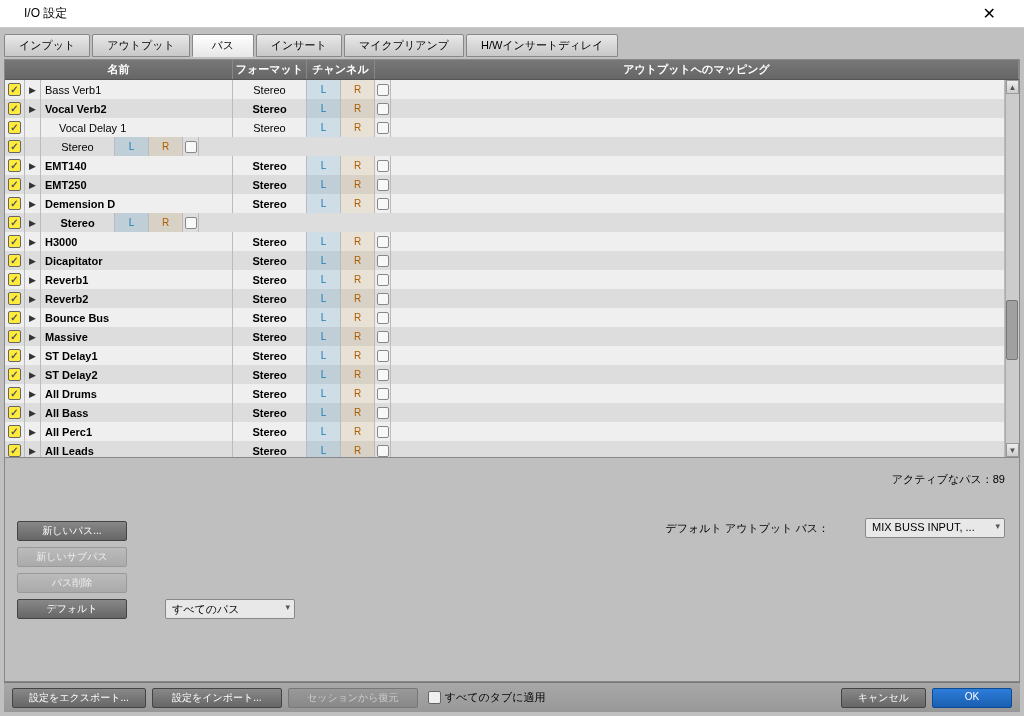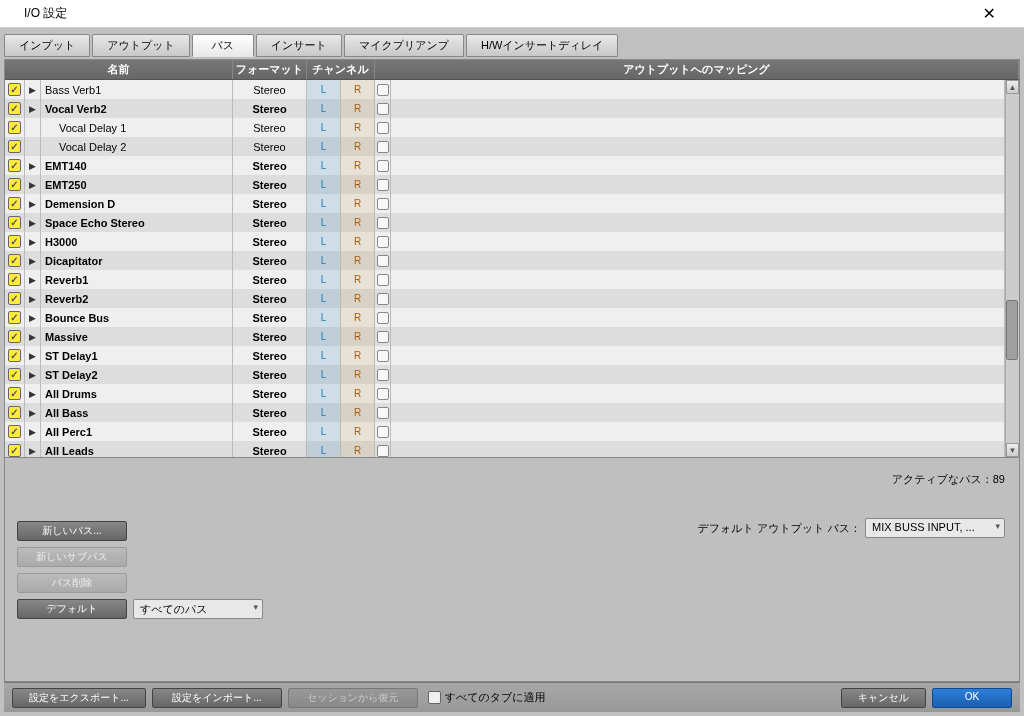--- a/index.html
+++ b/index.html
@@ -40,21 +40,21 @@
 .c-cb { width: 16px; justify-content: center; }
 .cb2 { width: 12px; height: 12px; border: 1px solid #888; border-radius: 2px; background: #f8f8f8; }
 .c-map { flex: 1; }
 .scrollbar { position: absolute; right: 0; top: 0; bottom: 0; width: 14px; background: #ccc; border-left: 1px solid #aaa; }
 .sb-btn { height: 14px; background: linear-gradient(#eee,#ccc); border: 1px solid #999; display: flex; align-items: center; justify-content: center; font-size: 8px; color: #555; }
 .sb-thumb { position: absolute; right: 1px; width: 12px; height: 60px; background: #a0a0a0; border: 1px solid #777; border-radius: 2px; }
 .lower { padding: 12px; display: flex; flex-direction: column; gap: 6px; position: relative; flex: 1; justify-content: center; }
 .btn-row { display: flex; gap: 6px; align-items: center; }
 .btn { background: linear-gradient(#888,#666); color: #fff; border: 1px solid #444; font-size: 10px; padding: 2px 6px; width: 110px; height: 20px; text-align: center; border-radius: 2px; cursor: pointer; }
 .btn.disabled { background: linear-gradient(#bbb,#aaa); color: #eee; border-color: #999; }
-.select { background: #e8e8e8; border: 1px solid #888; font-size: 11px; padding: 2px 18px 2px 6px; height: 20px; border-radius: 2px; position: relative; min-width: 130px; }
+.select { background: #e8e8e8; border: 1px solid #888; font-size: 11px; padding: 2px 18px 2px 6px; height: 20px; border-radius: 2px; position: relative; min-width: 130px; margin-left: 32px; }
 .select::after { content: "▾"; position: absolute; right: 4px; top: 2px; font-size: 9px; color: #555; }
 .status-r { position: absolute; right: 14px; top: 14px; font-size: 11px; color: #000; }
 .default-out { position: absolute; right: 14px; top: 60px; font-size: 11px; display: flex; align-items: center; gap: 4px; }
 .bottom-bar { height: 30px; background: linear-gradient(#a8a8a8,#989898); display: flex; align-items: center; padding: 0 8px; gap: 6px; border-top: 1px solid #777; }
 .bbtn { background: linear-gradient(#888,#666); color: #fff; border: 1px solid #444; font-size: 10px; padding: 2px 16px; height: 20px; min-width: 130px; text-align: center; border-radius: 2px; cursor: pointer; }
 .bbtn.disabled { color: #ccc; background: linear-gradient(#999,#888); border-color: #777; }
 .bbtn.primary { background: linear-gradient(#2d7ddb,#1a5fb0); border-color: #0d4a90; min-width: 80px; font-weight: 500; }
 .bbtn.cancel { min-width: 80px; }
 .bchk { display: flex; align-items: center; gap: 4px; font-size: 11px; color: #000; margin-left: 4px; }
 .bchk-box { width: 13px; height: 13px; border: 1px solid #666; border-radius: 2px; background: #f0f0f0; }
@@ -128,21 +128,20 @@
               <div class="c c-cb">
                 <div class="cb2"></div>
               </div>
               <div class="c c-map"></div>
             </div>
             <div class="row odd">
               <div class="c c-check">
                 <div class="chk"></div>
               </div>
               <div class="c c-exp"></div>
-              <div class="c c-name indent">Vocal Delay 2</div>
               <div class="c c-format">Stereo</div>
               <div class="c c-ch L">L</div>
               <div class="c c-ch R">R</div>
               <div class="c c-cb">
                 <div class="cb2"></div>
               </div>
               <div class="c c-map"></div>
             </div>
             <div class="row even">
               <div class="c c-check">
@@ -184,21 +183,20 @@
               <div class="c c-cb">
                 <div class="cb2"></div>
               </div>
               <div class="c c-map"></div>
             </div>
             <div class="row odd">
               <div class="c c-check">
                 <div class="chk"></div>
               </div>
               <div class="c c-exp">▶</div>
-              <div class="c c-name bold">Space Echo Stereo</div>
               <div class="c c-format bold">Stereo</div>
               <div class="c c-ch L">L</div>
               <div class="c c-ch R">R</div>
               <div class="c c-cb">
                 <div class="cb2"></div>
               </div>
               <div class="c c-map"></div>
             </div>
             <div class="row even">
               <div class="c c-check">

